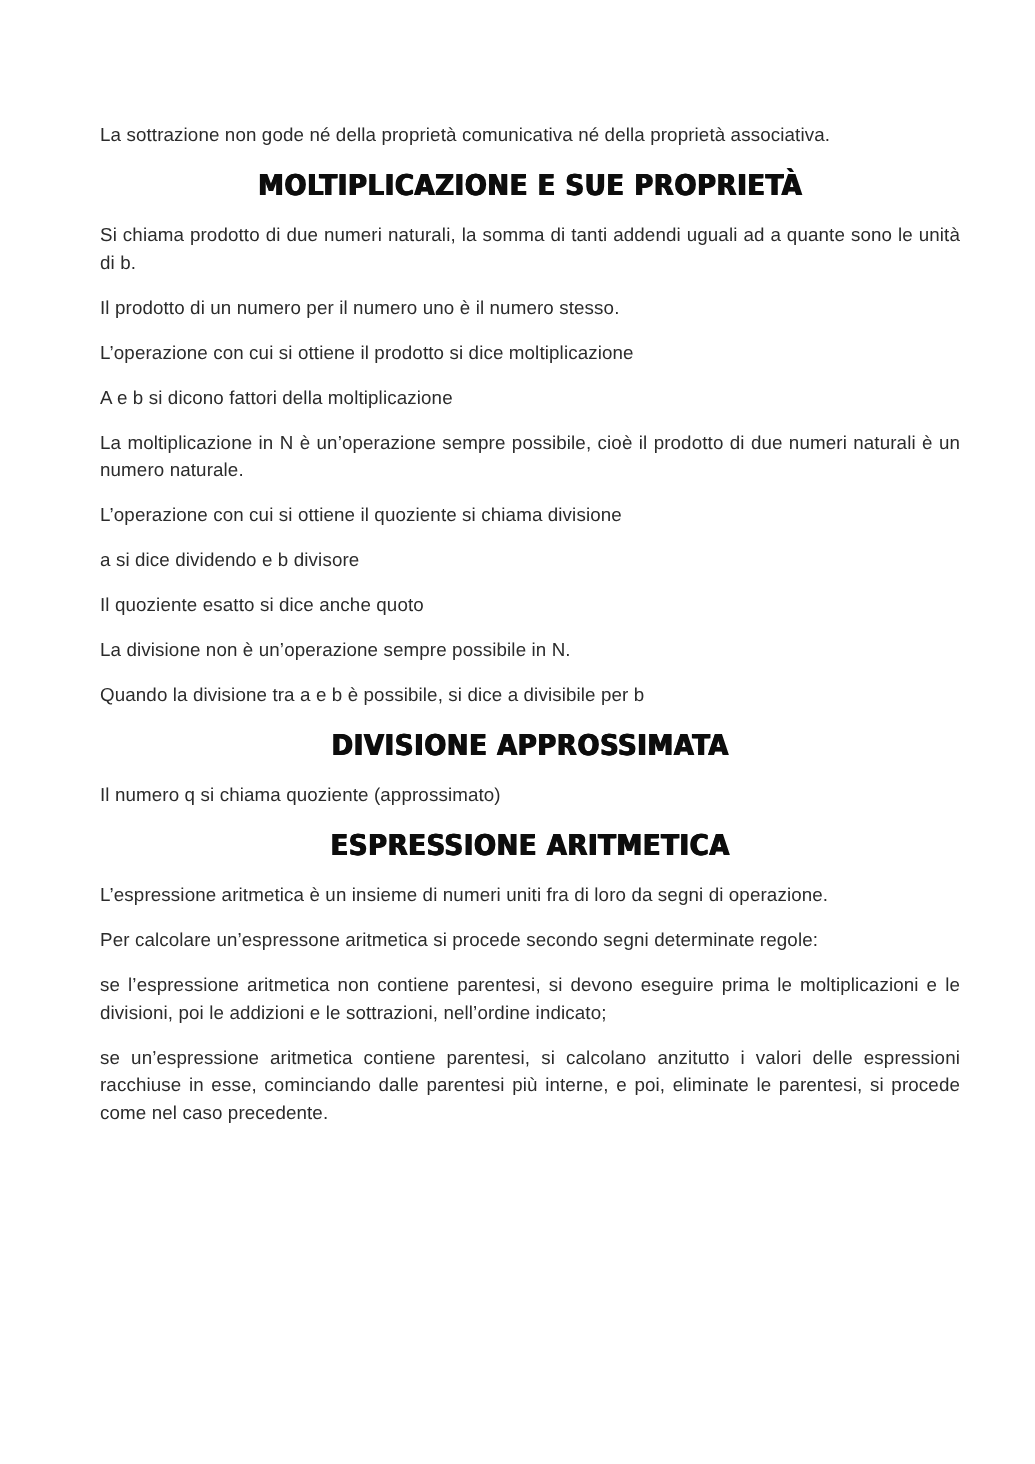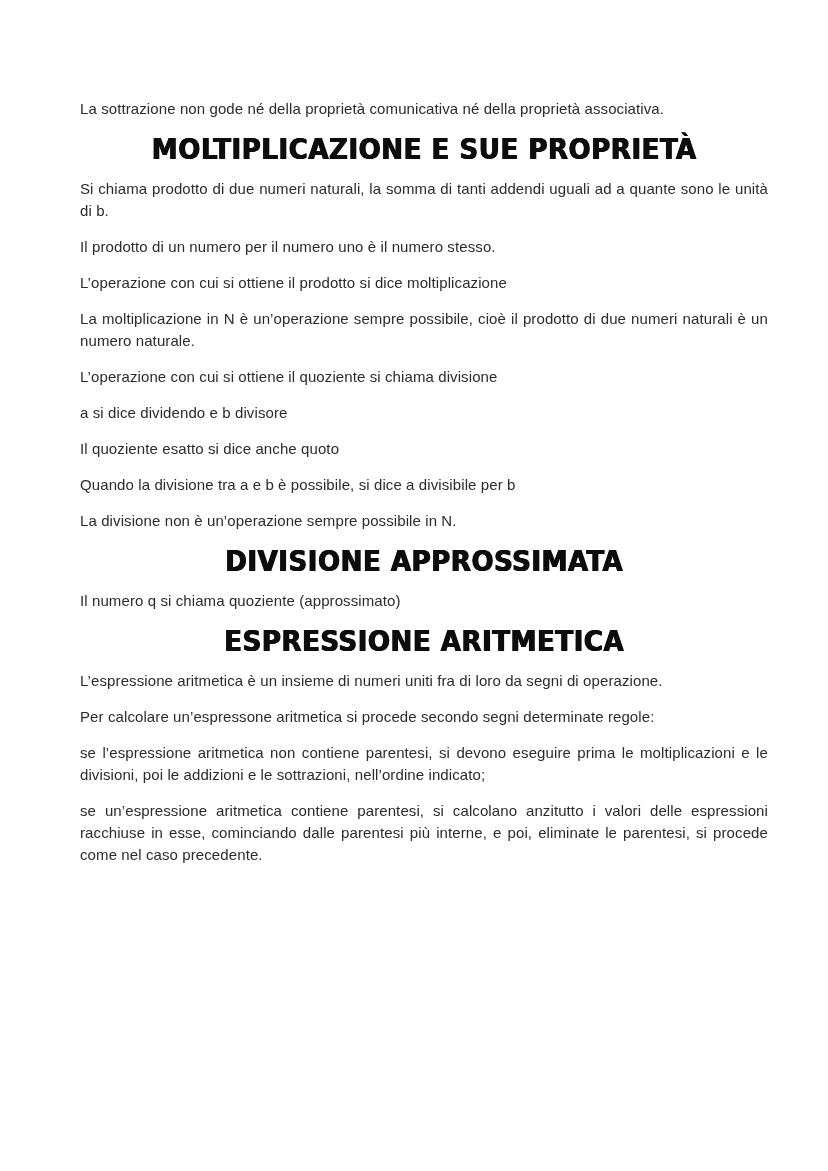--- a/index.html
+++ b/index.html
@@ -20,21 +20,21 @@
   }
   .body-text {
     font-size: 15px;
     line-height: 22px;
     margin: 0 0 14px 0;
     text-align: justify;
     letter-spacing: 0.1px;
   }
   .section-heading {
     font-family: "DejaVu Sans", sans-serif;
-    font-size: 29px;
+    font-size: 23px;
     line-height: 30px;
     font-weight: bold;
     color: #0d0d0d;
     text-align: center;
     margin: 10px 0 14px 0;
     letter-spacing: 0.5px;
     
     text-shadow: 0.8px 0 0 #0d0d0d, -0.3px 0 0 #0d0d0d;
     font-stretch: condensed;
   }
@@ -43,27 +43,28 @@
 <body>
 
 <div class="page">
 
   <p class="body-text">La sottrazione non gode né della proprietà comunicativa né della proprietà associativa.</p>
 
   <h2 class="section-heading">MOLTIPLICAZIONE E SUE PROPRIETÀ</h2>
   <p class="body-text">Si chiama prodotto di due numeri naturali, la somma di tanti addendi uguali ad a quante sono le unità di b.</p>
   <p class="body-text">Il prodotto di un numero per il numero uno è il numero stesso.</p>
   <p class="body-text">L’operazione con cui si ottiene il prodotto si dice moltiplicazione</p>
+  <p class="body-text">A e b si dicono fattori della moltiplicazione</p>
   <p class="body-text">La moltiplicazione in N è un’operazione sempre possibile, cioè il prodotto di due numeri naturali è un numero naturale.</p>
 
   <p class="body-text">L’operazione con cui si ottiene il quoziente si chiama divisione</p>
   <p class="body-text">a si dice dividendo e b divisore</p>
   <p class="body-text">Il quoziente esatto si dice anche quoto</p>
+  <p class="body-text">La divisione non è un’operazione sempre possibile in N.</p>
   <p class="body-text">Quando la divisione tra a e b è possibile, si dice a divisibile per b</p>
-  <p class="body-text">La divisione non è un’operazione sempre possibile in N.</p>
 
   <h2 class="section-heading">DIVISIONE APPROSSIMATA</h2>
   <p class="body-text">Il numero q si chiama quoziente (approssimato)</p>
 
   <h2 class="section-heading">ESPRESSIONE ARITMETICA</h2>
   <p class="body-text">L’espressione aritmetica è un insieme di numeri uniti fra di loro da segni di operazione.</p>
   <p class="body-text">Per calcolare un’espressone aritmetica si procede secondo segni determinate regole:</p>
   <p class="body-text">se l’espressione aritmetica non contiene parentesi, si devono eseguire prima le moltiplicazioni e le divisioni, poi le addizioni e le sottrazioni, nell’ordine indicato;</p>
   <p class="body-text">se un’espressione aritmetica contiene parentesi, si calcolano anzitutto i valori delle espressioni racchiuse in esse, cominciando dalle parentesi più interne, e poi, eliminate le parentesi, si procede come nel caso precedente.</p>
 

